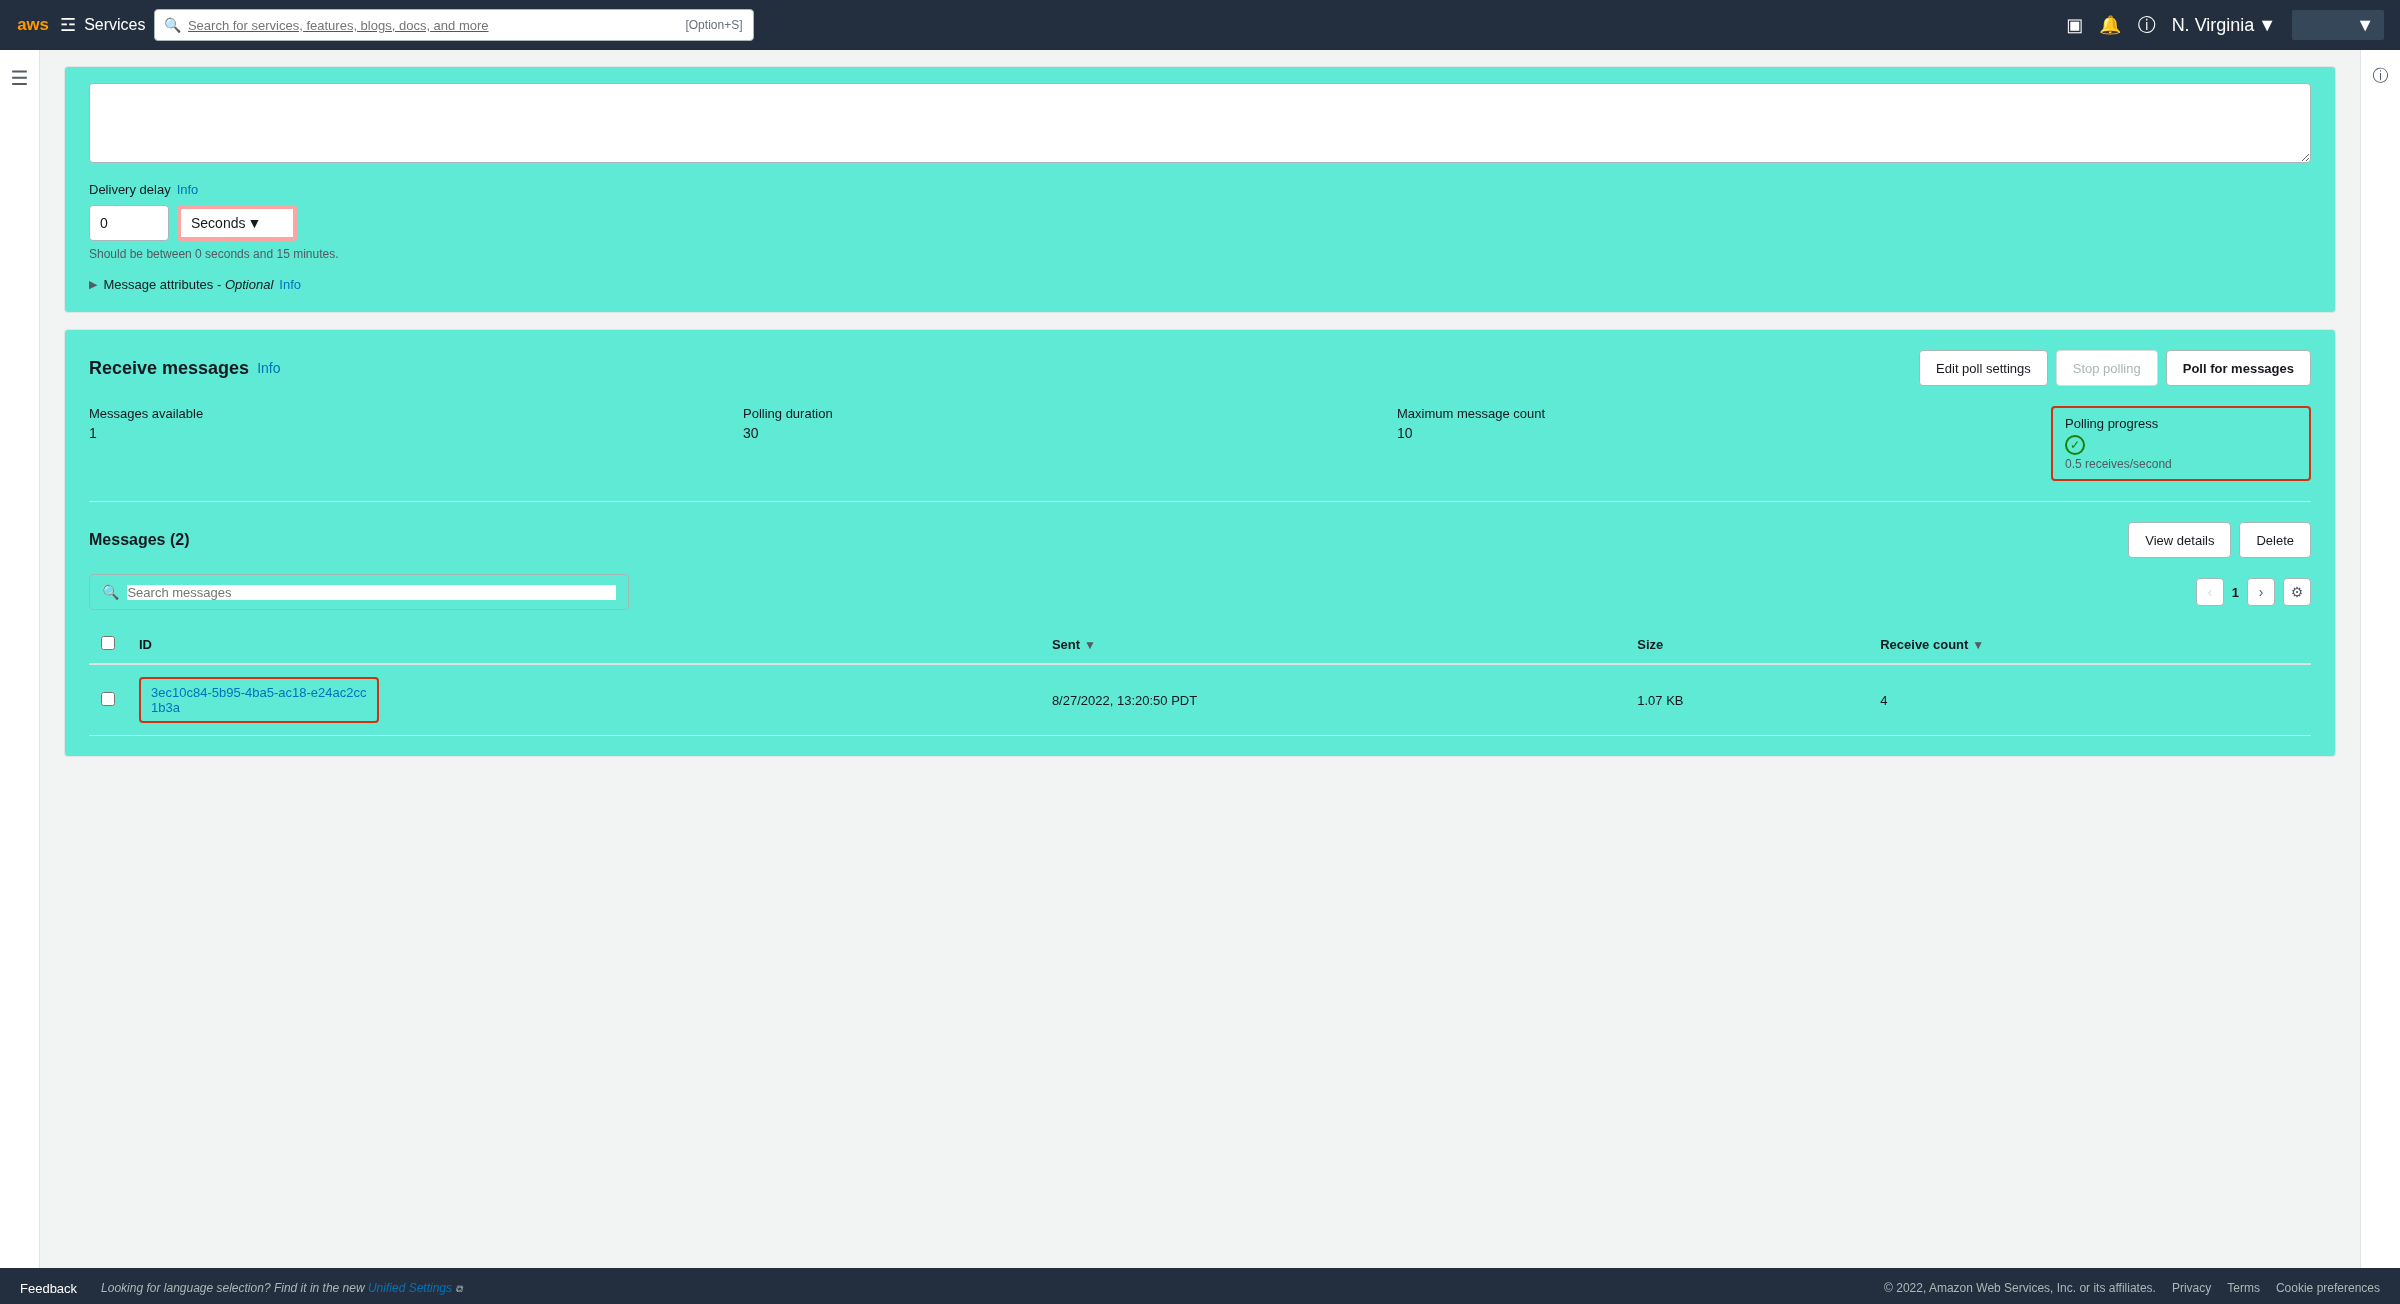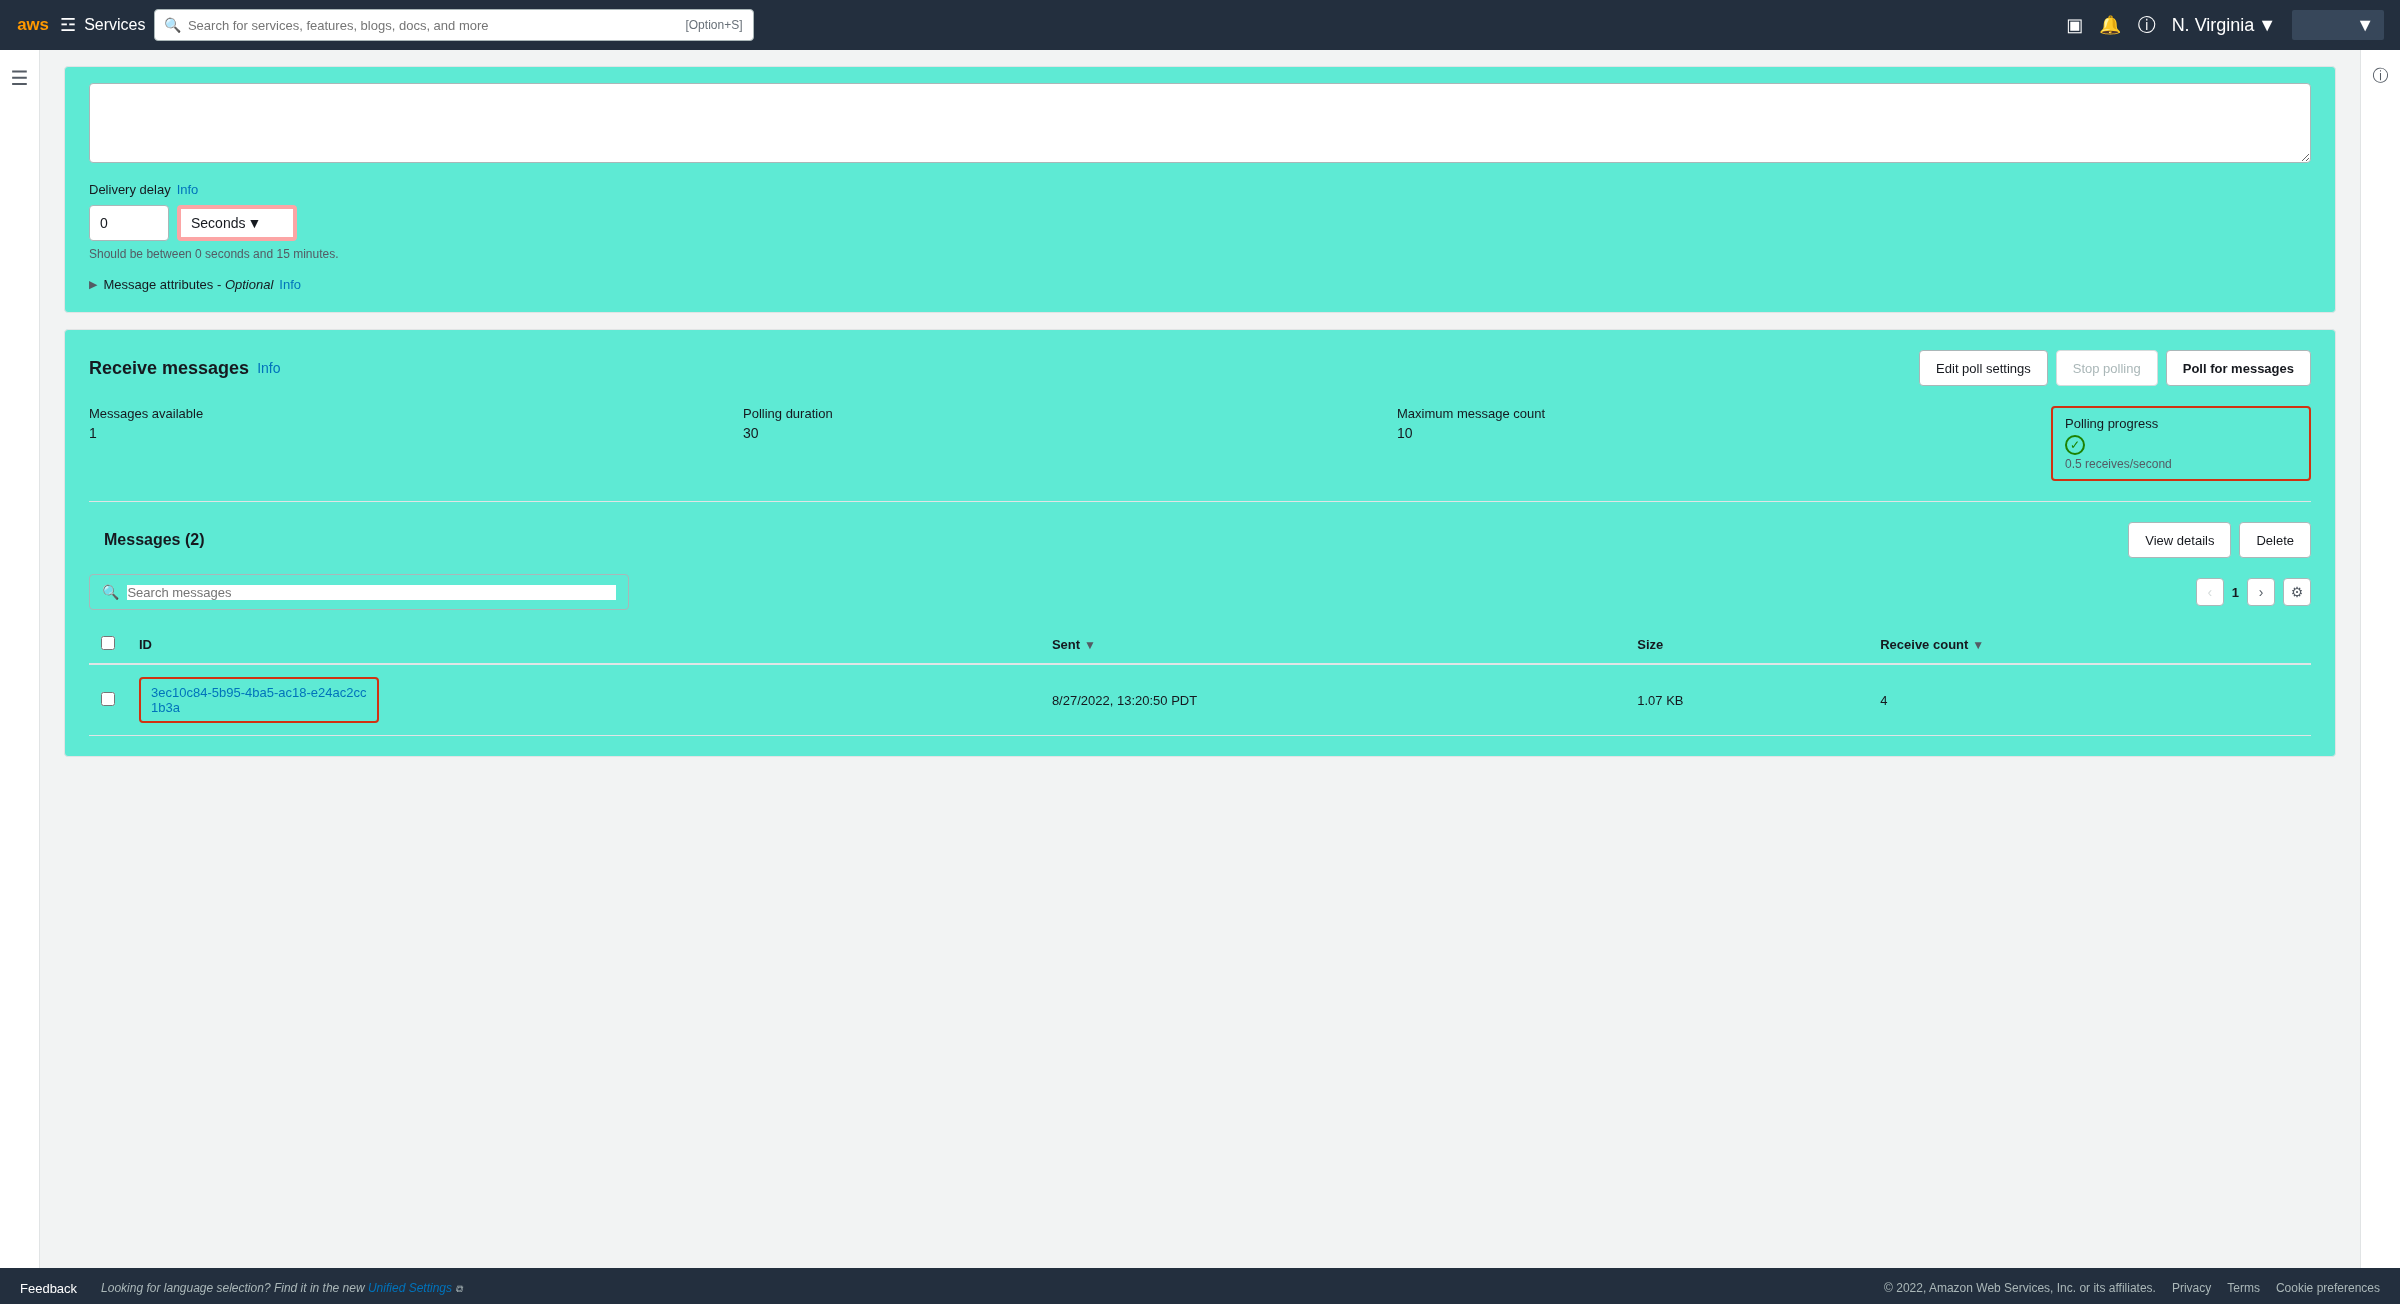--- a/index.html
+++ b/index.html
@@ -45,21 +45,22 @@
       border: 1px solid #aab7b8;
       border-radius: 4px;
       padding: 0 10px;
       height: 32px;
     }
     .nav-search input {
       border: none;
       outline: none;
       flex: 1;
       font-size: 13px;
-      color: #3b82f6;
+      color: #15803d;
+      text-decoration: underline;
     }
     .nav-search .search-shortcut {
       color: #687078;
       font-size: 12px;
     }
     .nav-icons {
       display: flex;
       align-items: center;
       gap: 16px;
       margin-left: auto;
@@ -341,21 +342,20 @@
     .messages-header {
       display: flex;
       align-items: center;
       justify-content: space-between;
       margin-bottom: 16px;
     }
     .messages-title {
       font-size: 16px;
       font-weight: 700;
       color: #16191f;
-      margin-left: 15px;
     }
     .messages-actions {
       display: flex;
       gap: 8px;
     }
 
     
     .search-bar {
       display: flex;
       align-items: center;

